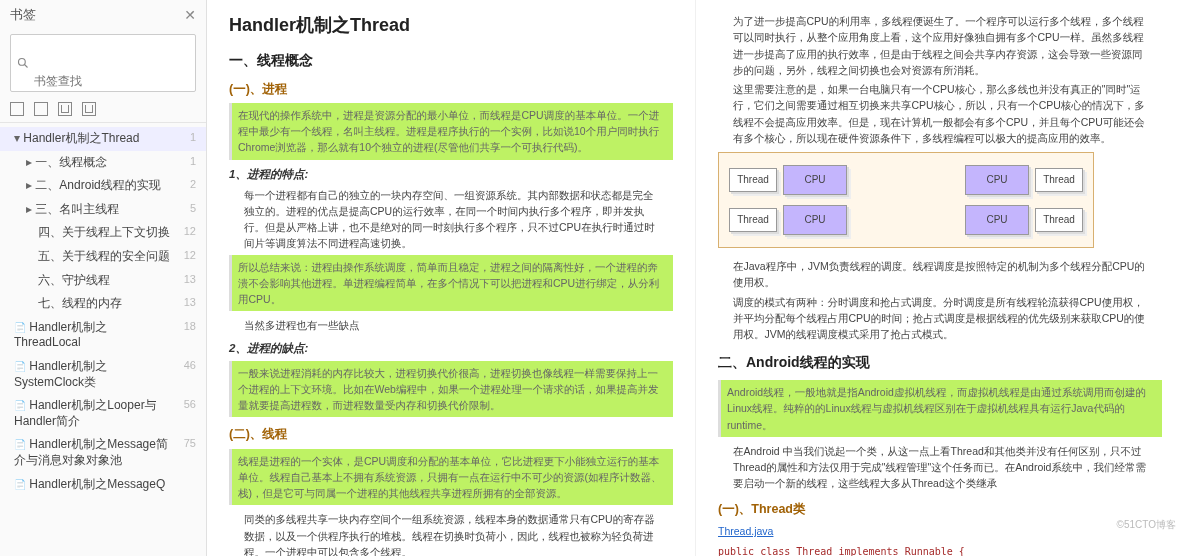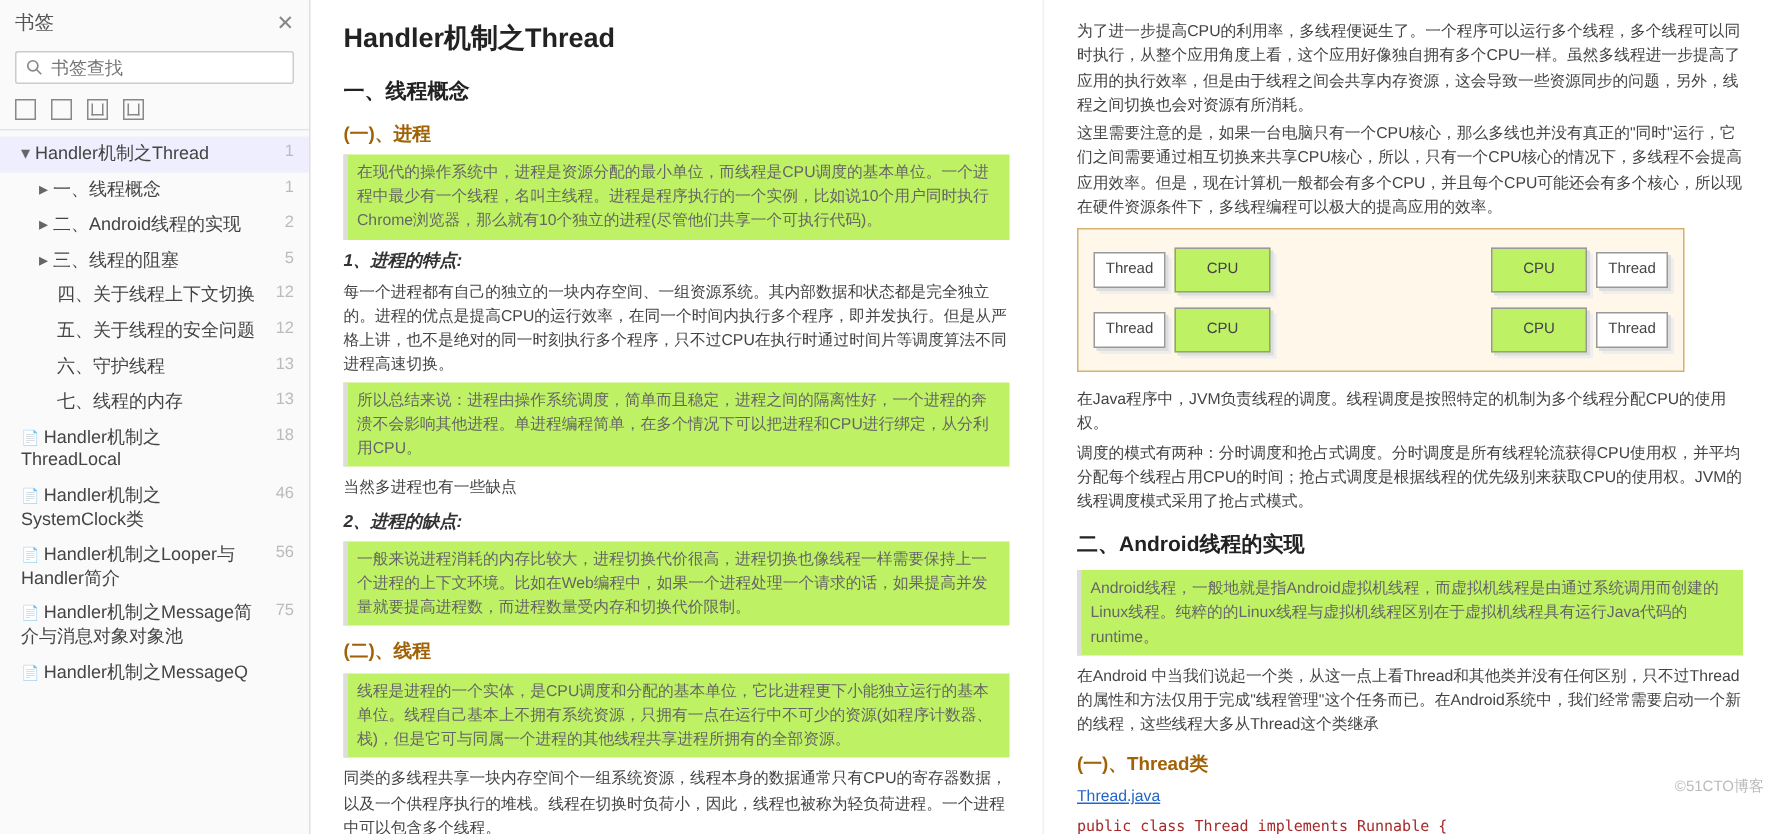--- a/index.html
+++ b/index.html
@@ -3,21 +3,21 @@
 <meta charset="utf-8">
 <style>
 * { margin: 0; padding: 0; box-sizing: border-box; }
 body { font-family: "Microsoft YaHei", "PingFang SC", sans-serif; font-size: 12px; color: #333; background: #fff; width: 1184px; height: 556px; overflow: hidden; display: flex; }
 .sidebar { width: 207px; border-right: 1px solid #e0e0e0; display: flex; flex-direction: column; background: #fafafa; }
 .sb-head { display: flex; justify-content: space-between; align-items: center; padding: 6px 10px; font-size: 13px; color: #555; }
 .sb-head .x { cursor: pointer; color: #888; font-size: 14px; }
 .search-row { padding: 4px 10px 6px; }
 .search-box { display: flex; align-items: center; border: 1px solid #ccc; border-radius: 2px; background: #fff; padding: 3px 6px; }
 .search-box svg { width: 12px; height: 12px; fill: #888; margin-right: 5px; }
-.search-box input { border: none; outline: none; font-size: 12px; flex: 1; color: #333; }
+.search-box input { border: none; outline: none; font-size: 12px; flex: 1; color: #333; margin-top: 36px; }
 .tools { display: flex; gap: 10px; padding: 4px 10px 6px; border-bottom: 1px solid #e5e5e5; }
 .tools span { width: 14px; height: 14px; border: 1px solid #888; display: inline-block; position: relative; cursor: pointer; }
 .tools span.bm::after { content:""; position:absolute; inset:2px; border:1px solid #888; border-top:none; }
 .tree { flex:1; overflow-y:auto; padding: 4px 0; font-size: 12px; }
 .tree .item { display:flex; justify-content:space-between; align-items:flex-start; padding: 4px 10px 4px 14px; cursor:pointer; color:#444; }
 .tree .item.active { background:#eef; }
 .tree .item .lbl { flex:1; padding-right:6px; line-height:1.3; }
 .tree .item .cnt { color:#bbb; font-size:11px; min-width:18px; text-align:right; }
 .tree .item.lvl1 .lbl::before { content:"▸ "; color:#666; }
 .tree .item.lvl0 .lbl::before { content:"▾ "; color:#666; }
@@ -27,29 +27,29 @@
 .tree .item.lvl2 .lbl::before { content:""; }
 .tree .item.top .lbl::before { content:"📄 "; font-size:10px; }
 
 .page { flex:1; display:flex; overflow:hidden; }
 .col { flex:1; padding: 10px 22px; overflow:hidden; font-size: 11px; line-height:1.55; color:#444; }
 .col h1 { font-size: 18px; font-weight:700; margin: 2px 0 10px; color:#222; }
 .col h2 { font-size: 14px; font-weight:700; margin: 10px 0 6px; color:#222; }
 .col h3 { font-size: 12.5px; font-weight:700; margin: 8px 0 4px; color:#a16207; }
 .col h4 { font-size: 11.5px; font-weight:700; margin: 6px 0 3px; color:#333;font-style:italic; }
 .col .block { border-left:3px solid #ddd; background:#bef264; padding:4px 6px; margin:3px 0 6px; font-size:10.5px; color:#666; }
-.col p { margin: 3px 0; font-size:10.5px; }
+.col p { margin: 3px 15px; font-size:10.5px; }
 .col a { color:#2266cc; text-decoration:underline; font-size:10.5px; }
 .col pre { font-family: Consolas, monospace; font-size:10px; color:#a52a2a; margin-top:4px; }
 
-.diagram { border:1px solid #d8b070; background:#fff7ea; padding:12px 10px; margin:6px 0 10px; display:grid; grid-template-columns:1fr 1fr; gap:10px 18px; width: 405px; }
+.diagram { border:1px solid #d8b070; background:#fff7ea; padding:12px 10px; margin:6px 0 10px; display:grid; grid-template-columns:1fr 1fr; gap:10px 18px; width: 376px; }
 .cpucell { display:flex; align-items:center; gap:6px; }
 .threadstack, .cpu-box { border:1px solid #999; background:#fff; font-size:10px; display:flex; align-items:center; justify-content:center; box-shadow: 2px 2px 0 #ddd, 4px 4px 0 #eee; }
 .threadstack { width:48px; height:24px; }
-.cpu-box { width:64px; height:30px; background:#bef264; }
+.cpu-box { width:64px; height:30px; background:#c4b5fd; }
 .cpucell.rev { flex-direction:row-reverse; }
 
 .watermark { position:absolute; right:8px; bottom:24px; font-size:10px; color:#bbb; }
 .col2 { position: relative; border-left:1px solid #f0f0f0; }
 </style>
 </head>
 <body>
 
 <div class="sidebar">
   <div class="sb-head">
@@ -78,21 +78,21 @@
       </div>
       <div class="item lvl1">
         <span class="lbl">一、线程概念</span>
         <span class="cnt">1</span>
       </div>
       <div class="item lvl1">
         <span class="lbl">二、Android线程的实现</span>
         <span class="cnt">2</span>
       </div>
       <div class="item lvl1">
-        <span class="lbl">三、线程的阻塞</span>
+        <span class="lbl">三、名叫主线程</span>
         <span class="cnt">5</span>
       </div>
       <div class="item lvl2">
         <span class="lbl">四、关于线程上下文切换</span>
         <span class="cnt">12</span>
       </div>
       <div class="item lvl2">
         <span class="lbl">五、关于线程的安全问题</span>
         <span class="cnt">12</span>
       </div>

